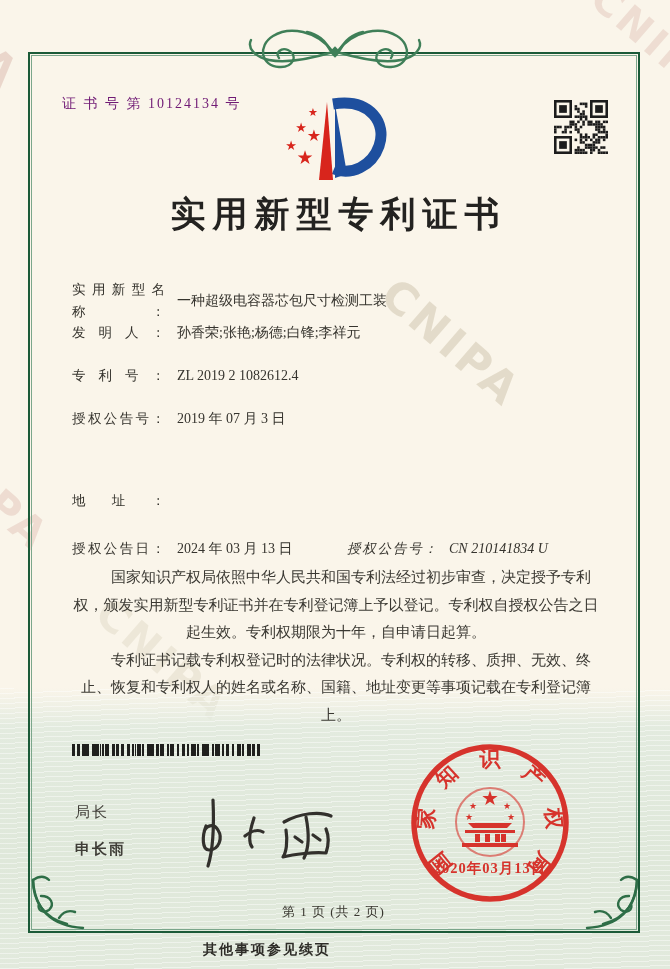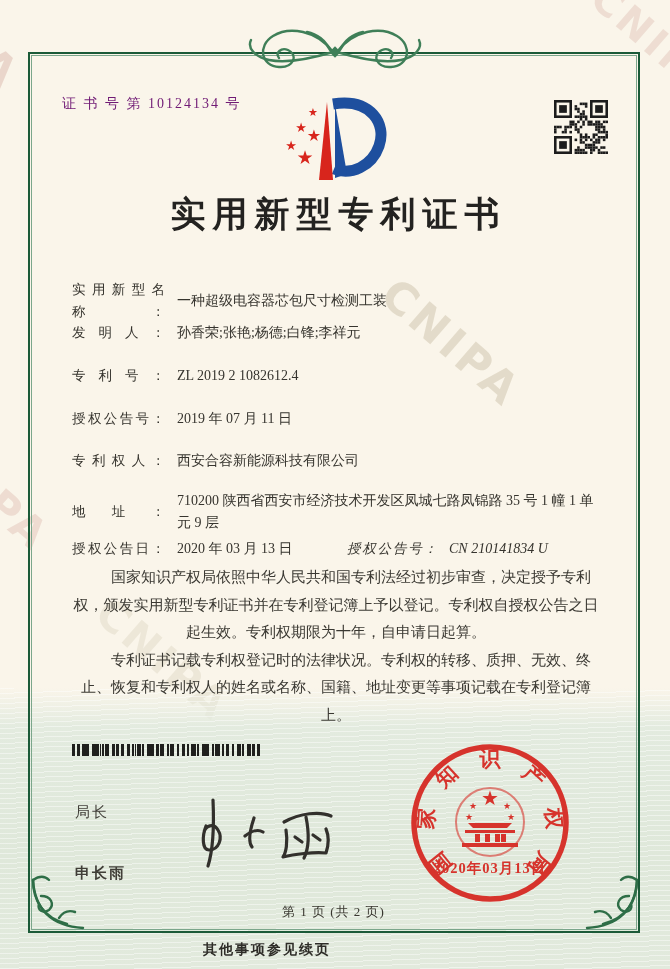--- a/index.html
+++ b/index.html
@@ -54,21 +54,21 @@
   .body-text{position:absolute;left:72px;top:564px;width:528px;font-size:15px;line-height:27.5px;color:#3a3832;}
   .body-text p{margin:0;text-indent:2em;text-align:center;}
   .barcode{
     position:absolute;left:72px;top:744px;width:188px;height:12px;
     background:
       repeating-linear-gradient(90deg,#20201e 0 2px,rgba(0,0,0,0) 2px 5px),
       repeating-linear-gradient(90deg,#20201e 0 1px,rgba(0,0,0,0) 1px 7px),
       repeating-linear-gradient(90deg,#20201e 0 3px,rgba(0,0,0,0) 3px 11px);
   }
   .sig-title{position:absolute;left:75px;top:803px;font-size:15px;font-weight:400;color:#403e38;font-family:"Liberation Sans","DejaVu Sans",sans-serif;letter-spacing:2px;}
-  .sig-name{position:absolute;left:75px;top:864px;font-size:15px;font-weight:700;color:#403e38;font-family:"Liberation Sans","DejaVu Sans",sans-serif;letter-spacing:2px;}
+  .sig-name{position:absolute;left:75px;top:840px;font-size:15px;font-weight:700;color:#403e38;font-family:"Liberation Sans","DejaVu Sans",sans-serif;letter-spacing:2px;}
   .sig-hand{position:absolute;left:188px;top:792px;width:160px;height:80px;}
   .seal{position:absolute;left:408px;top:741px;width:164px;height:164px;opacity:.93;}
   .seal text{font-family:"Liberation Serif","DejaVu Serif",serif;}
   .page-footer{position:absolute;left:0;top:903px;width:667px;text-align:center;font-size:13px;letter-spacing:1px;color:#38362f;}
   .cont-note{position:absolute;left:0;top:941px;width:534px;text-align:center;font-size:14px;letter-spacing:2px;color:#2e2d28;font-weight:bold;}
   .ornament-top{position:absolute;left:185px;top:20px;width:300px;height:58px;}
   .ornament-bl{position:absolute;left:25px;top:866px;width:62px;height:66px;}
   .ornament-br{position:absolute;left:583px;top:866px;width:62px;height:66px;transform:scaleX(-1);}
 </style>
 </head>
@@ -277,35 +277,30 @@
   <div class="frow r1">
     <span class="flabel">发明人：</span>
     <span class="fvalue">孙香荣;张艳;杨德;白锋;李祥元</span>
   </div>
   <div class="frow r2">
     <span class="flabel">专利号：</span>
     <span class="fvalue">ZL 2019 2 1082612.4</span>
   </div>
   <div class="frow r3">
     <span class="flabel">授权公告号：</span>
-    <span class="fvalue">2019 年 07 月 11 日</span>
-  </div>
-  <div class="frow r4">
-    <span class="flabel">专利权人：</span>
-    <span class="fvalue">西安合容新能源科技有限公司</span>
+    <span class="fvalue">2019 年 07 月 3 日</span>
   </div>
   <div class="frow r5">
     <span class="flabel">地址：</span>
-    <span class="fvalue">710200 陕西省西安市经济技术开发区凤城七路凤锦路 35 号 1 幢 1 单元 9 层</span>
   </div>
 
   <div class="grant-row">
     <div class="gpair1">
       <span class="flabel">授权公告日：</span>
-      <span class="fvalue">2020 年 03 月 13 日</span>
+      <span class="fvalue">2024 年 03 月 13 日</span>
     </div>
     <div class="gpair2">
       <span class="flabel">授权公告号：</span>
       <span class="fvalue">CN 210141834 U</span>
     </div>
   </div>
 
   <div class="body-text">
     <p>国家知识产权局依照中华人民共和国专利法经过初步审查，决定授予专利权，颁发实用新型专利证书并在专利登记簿上予以登记。专利权自授权公告之日起生效。专利权期限为十年，自申请日起算。</p>
     <p>专利证书记载专利权登记时的法律状况。专利权的转移、质押、无效、终止、恢复和专利权人的姓名或名称、国籍、地址变更等事项记载在专利登记簿上。</p>

